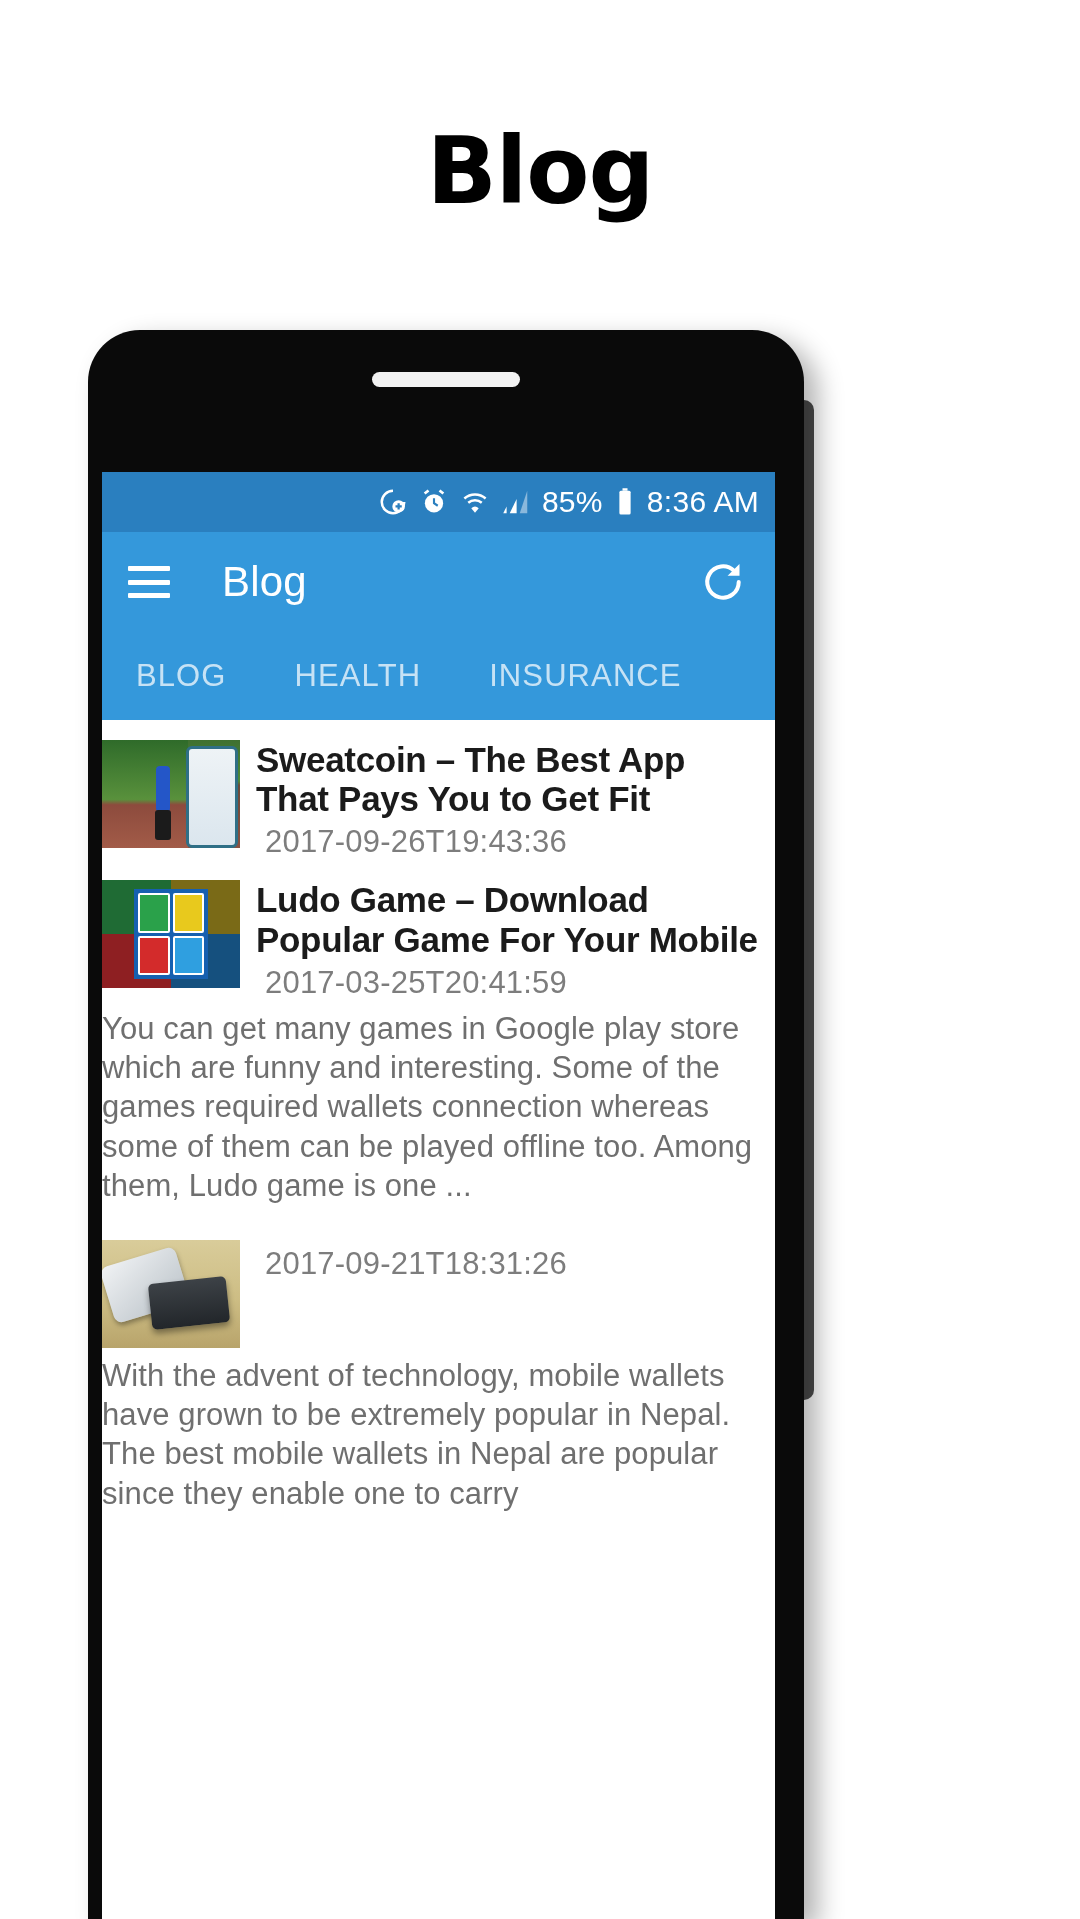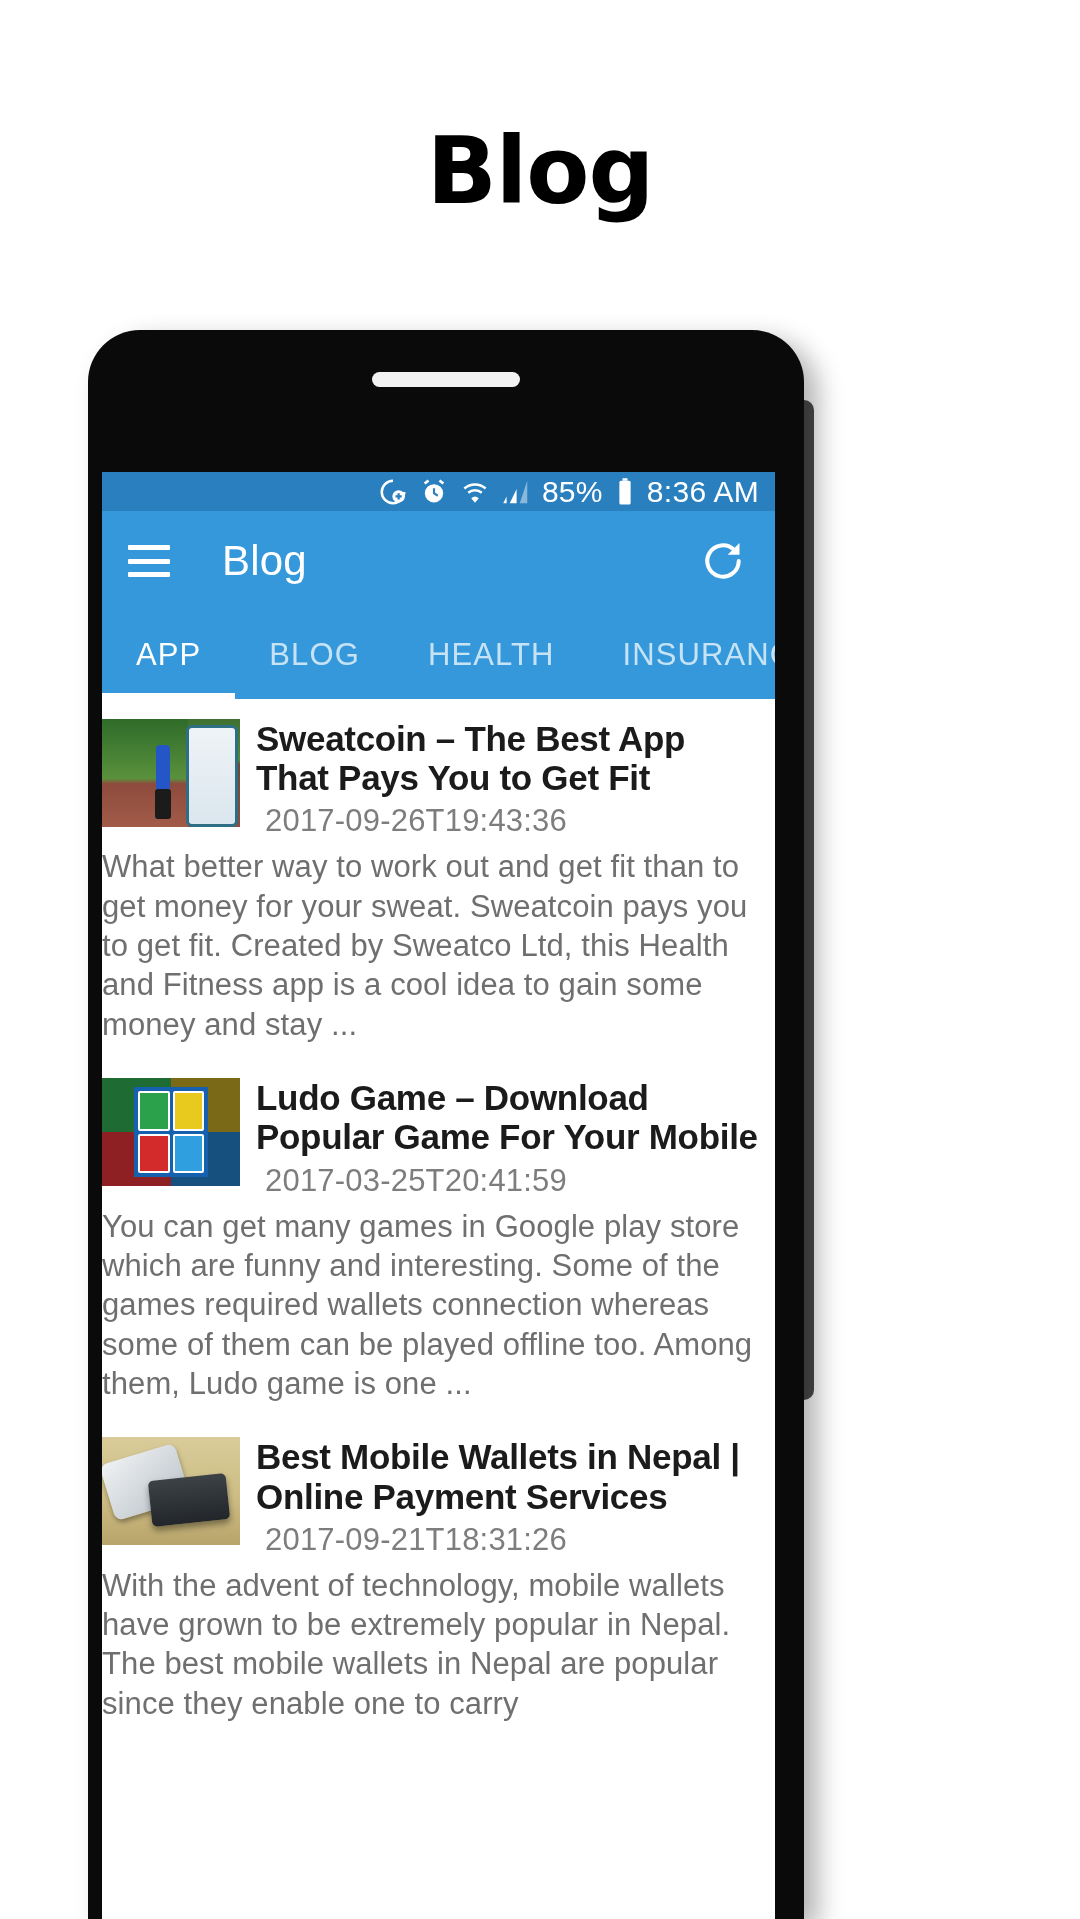--- a/index.html
+++ b/index.html
@@ -60,21 +60,21 @@
     left:14px;
     top:142px;
     width:673px;
     height:1447px;
     background:#ffffff;
     overflow:hidden;
   }
 
   
   .statusbar{
-    height:39px;
+    height:60px;
     background:#2a7fbf;
     display:flex;
     align-items:center;
     justify-content:flex-end;
     padding-right:16px;
     gap:11px;
     color:#ffffff;
   }
   .statusbar .sb-text{
     font-size:30px;
@@ -306,40 +306,38 @@
       <div class="toolbar-spacer"></div>
       <div class="refresh-btn">
         <svg width="46" height="46" viewBox="0 0 24 24">
           <path fill="none" stroke="#fff" stroke-width="2.1" stroke-linecap="round" d="M20.2 12a8.2 8.2 0 1 1-2.4-5.8"></path>
           <path fill="#fff" d="M20.6 2.6v6.2h-6.2z"></path>
         </svg>
       </div>
     </div>
 
     <div class="tabs">
-      <div class="tab active">APP</div>
       <div class="tab">BLOG</div>
       <div class="tab">HEALTH</div>
       <div class="tab">INSURANCE</div>
 
     </div>
 
     <div class="list">
 
       <div class="article">
         <div class="art-top">
           <div class="thumb th-run">
             <div class="th-runner"></div>
           </div>
           <div class="art-main">
             <div class="art-title">Sweatcoin – The Best App That Pays You to Get Fit</div>
             <div class="art-date">2017-09-26T19:43:36</div>
           </div>
         </div>
-        <div class="art-body">What better way to work out and get fit than to get money for your sweat. Sweatcoin pays you to get fit. Created by Sweatco Ltd, this Health and Fitness app is a cool idea to gain some money and stay  ...</div>
       </div>
 
       <div class="article">
         <div class="art-top">
           <div class="thumb th-ludo">
             <span class="q q1"></span>
               <span class="q q2"></span>
             <span class="q q3"></span>
               <span class="q q4"></span>
             <span class="board">
@@ -354,21 +352,20 @@
             <div class="art-date">2017-03-25T20:41:59</div>
           </div>
         </div>
         <div class="art-body">You can get many games in Google play store which are funny and interesting. Some of the games required wallets connection whereas some of them can be played offline too. Among them, Ludo game is one ...</div>
       </div>
 
       <div class="article">
         <div class="art-top">
           <div class="thumb th-wallet"></div>
           <div class="art-main">
-            <div class="art-title">Best Mobile Wallets in Nepal | Online Payment Services</div>
             <div class="art-date">2017-09-21T18:31:26</div>
           </div>
         </div>
         <div class="art-body">With the advent of technology, mobile wallets have grown to be extremely popular in Nepal. The best mobile wallets in Nepal are popular since they enable one to carry</div>
       </div>
 
     </div>
   </div>
 </div>
 

